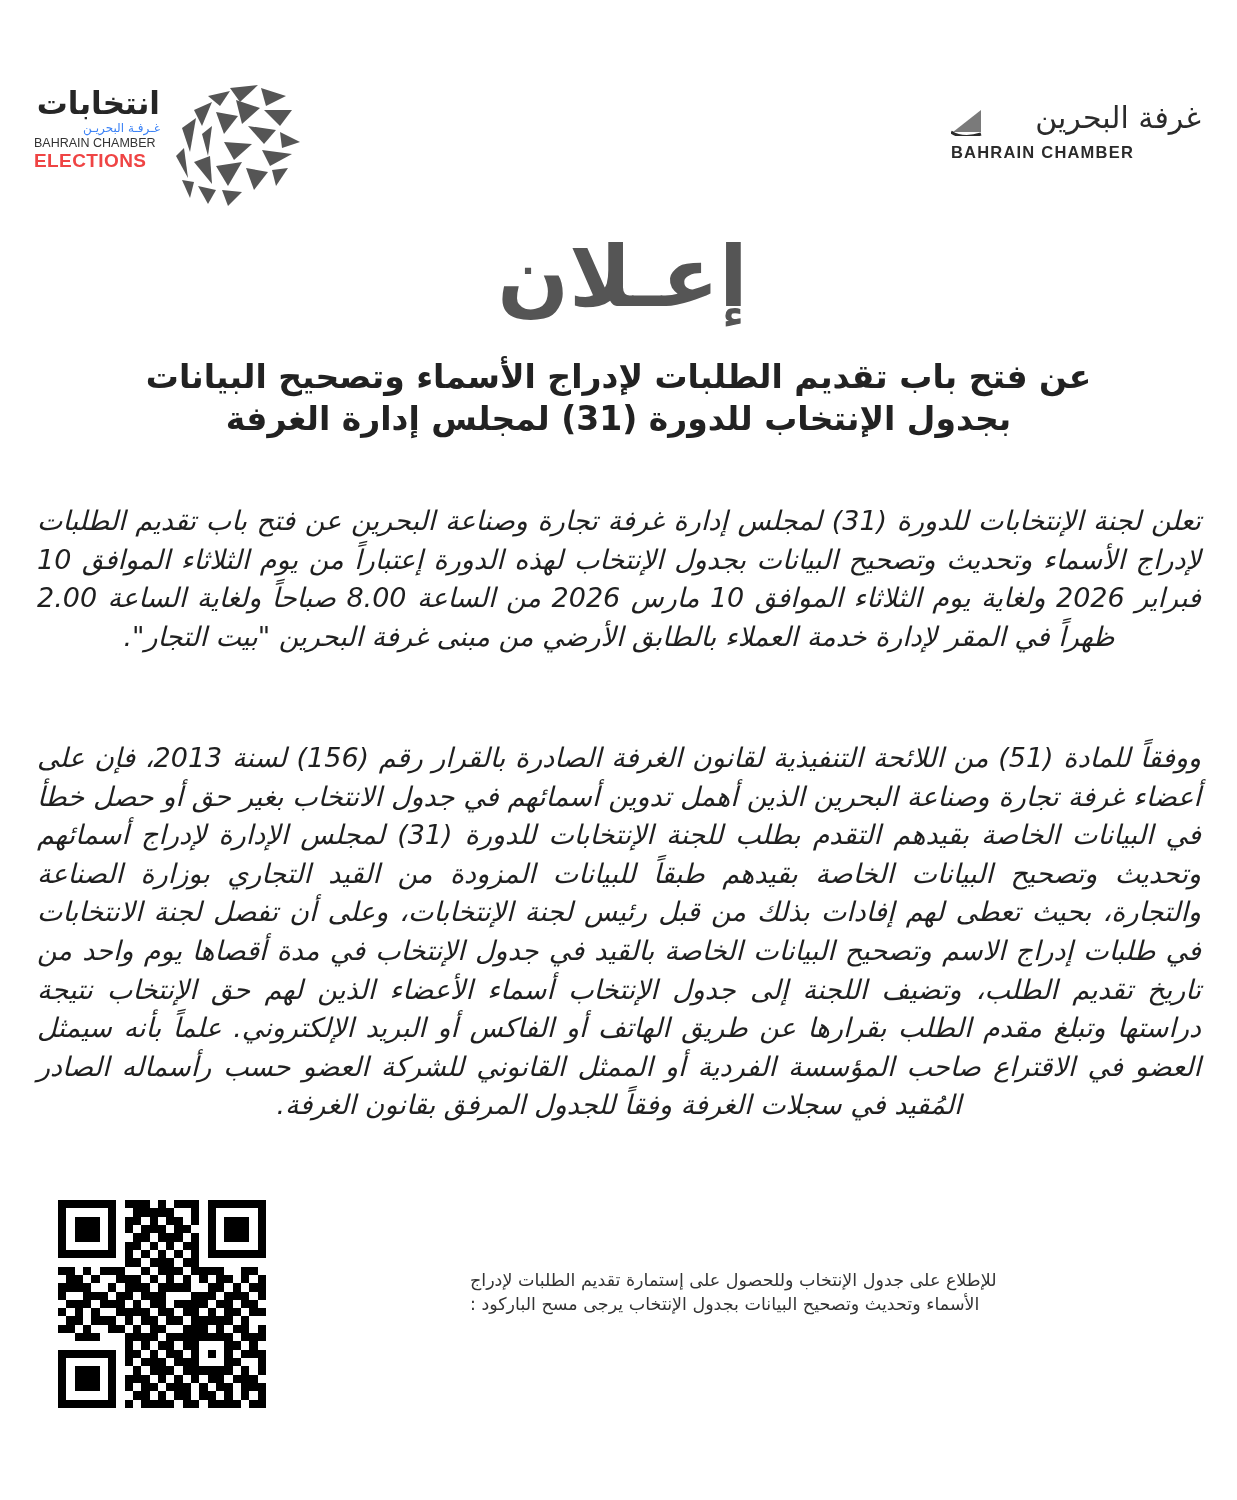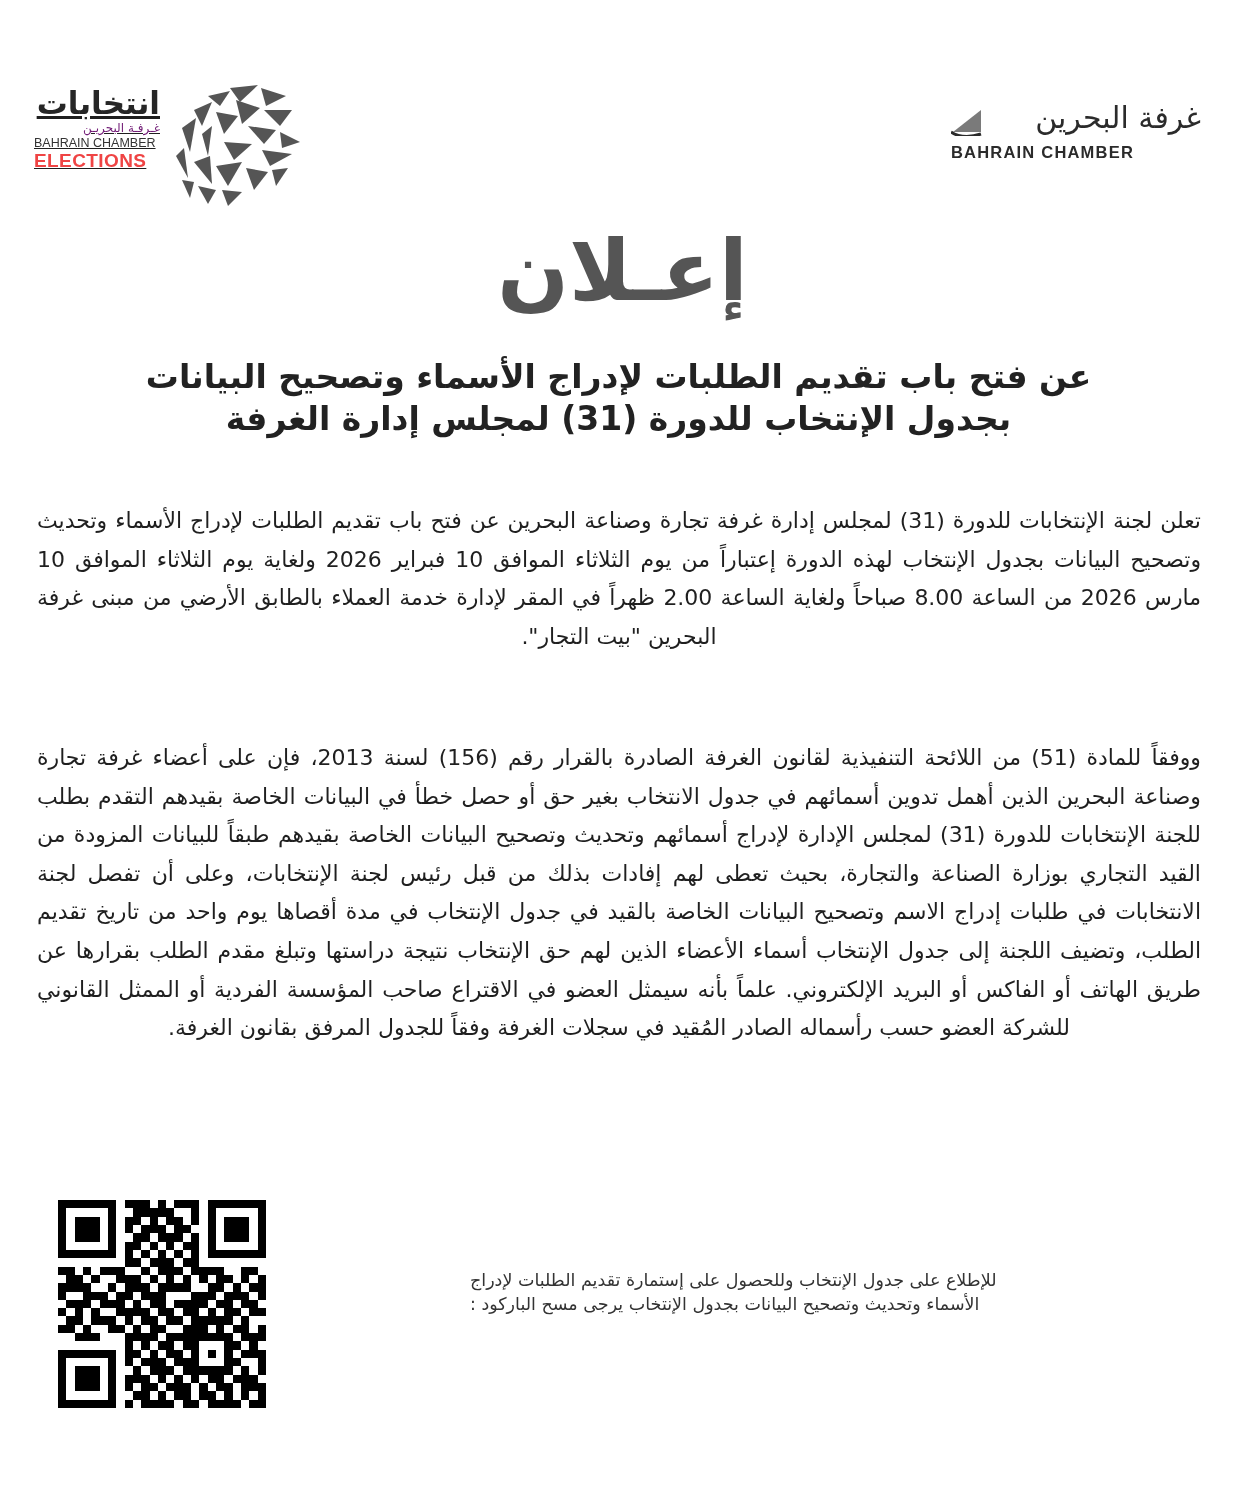--- a/index.html
+++ b/index.html
@@ -1,38 +1,38 @@
 <!DOCTYPE html>
 <html><head>
 <meta charset="utf-8">
 <style>
   * { box-sizing: border-box; margin: 0; padding: 0; }
   html, body { width: 1237px; height: 1500px; background: #ffffff; }
   body { position: relative; font-family: "DejaVu Sans", sans-serif; color: #1f1f1f; overflow: hidden; }
 
   
   .logo-elections { position: absolute; left: 30px; top: 82px; width: 280px; height: 128px; }
-  .logo-elections .txt { position: absolute; left: 4px; top: 4px; width: 126px; text-align: left; text-decoration: underline; }
+  .logo-elections .txt { position: absolute; left: 4px; top: 4px; width: 126px; text-align: left; }
   .logo-elections .ar-big { display: block; font-family: "DejaVu Sans", sans-serif; font-weight: bold; font-size: 31px; line-height: 34px; color: #262626; text-align: right; direction: rtl; }
-  .logo-elections .ar-small { display: block; font-size: 12px; line-height: 16px; color: #701a75; text-align: right; direction: rtl; letter-spacing: 2px; }
+  .logo-elections .ar-small { display: block; font-size: 12px; line-height: 16px; color: #3b82f6; text-align: right; direction: rtl; letter-spacing: 2px; }
   .logo-elections .en-small { display: block; font-family: "Liberation Sans", sans-serif; font-size: 12.5px; line-height: 14px; color: #333; text-align: left; }
   .logo-elections .en-big { display: block; font-family: "Liberation Sans", sans-serif; font-weight: bold; font-size: 19px; line-height: 22px; color: #ef4444; text-align: left; letter-spacing: 0.4px; }
   .logo-elections .mark { position: absolute; left: 138px; top: 0; width: 135px; height: 126px; }
 
   .logo-chamber { position: absolute; left: 945px; top: 100px; width: 260px; height: 66px; }
   .logo-chamber .ar { position: absolute; right: 4px; top: 0; font-weight: normal; font-size: 30px; line-height: 36px; color: #2b2b2b; direction: rtl; letter-spacing: 1px; }
   .logo-chamber .sail { position: absolute; left: 6px; top: 10px; width: 32px; height: 26px; }
   .logo-chamber .en { position: absolute; left: 6px; top: 43px; font-family: "Liberation Sans", sans-serif; font-weight: bold; font-size: 16.5px; letter-spacing: 1.2px; color: #2b2b2b; }
 
   
-  .title { position: absolute; left: 0; width: 1237px; top: 216px; text-align: center; font-family: "DejaVu Sans", sans-serif; font-weight: bold; font-size: 84px; line-height: 110px; color: #555555; direction: rtl; padding-left: 8px; }
+  .title { position: absolute; left: 0; width: 1237px; top: 222px; text-align: center; font-family: "DejaVu Sans", sans-serif; font-weight: bold; font-size: 84px; line-height: 110px; color: #555555; direction: rtl; padding-left: 8px; }
   .subtitle { position: absolute; left: 60px; width: 1117px; top: 356px; text-align: center; font-weight: bold; font-size: 33px; line-height: 42px; color: #222222; direction: rtl; }
 
   
-  .para { position: absolute; left: 37px; width: 1164px; direction: rtl; text-align: justify; text-align-last: center; font-size: 22px; line-height: 38.6px; color: #1f1f1f; }
+  .para { position: absolute; left: 37px; width: 1164px; direction: rtl; text-align: justify; text-align-last: center; font-size: 27px; line-height: 38.6px; color: #1f1f1f; font-style: italic; }
   .para-1 { top: 502px; }
   .para-2 { top: 739px; }
 
   
   .qr { position: absolute; left: 58px; top: 1200px; width: 208px; height: 208px; }
   .scan-note { position: absolute; left: 470px; width: 735px; top: 1268px; direction: rtl; text-align: left; font-size: 17.5px; line-height: 24px; color: #333333; padding-right: 22px; }
   .scan-note span { display: block; }
   .scan-note span:nth-child(2) { padding-right: 30px; }
 </style>
 </head>

